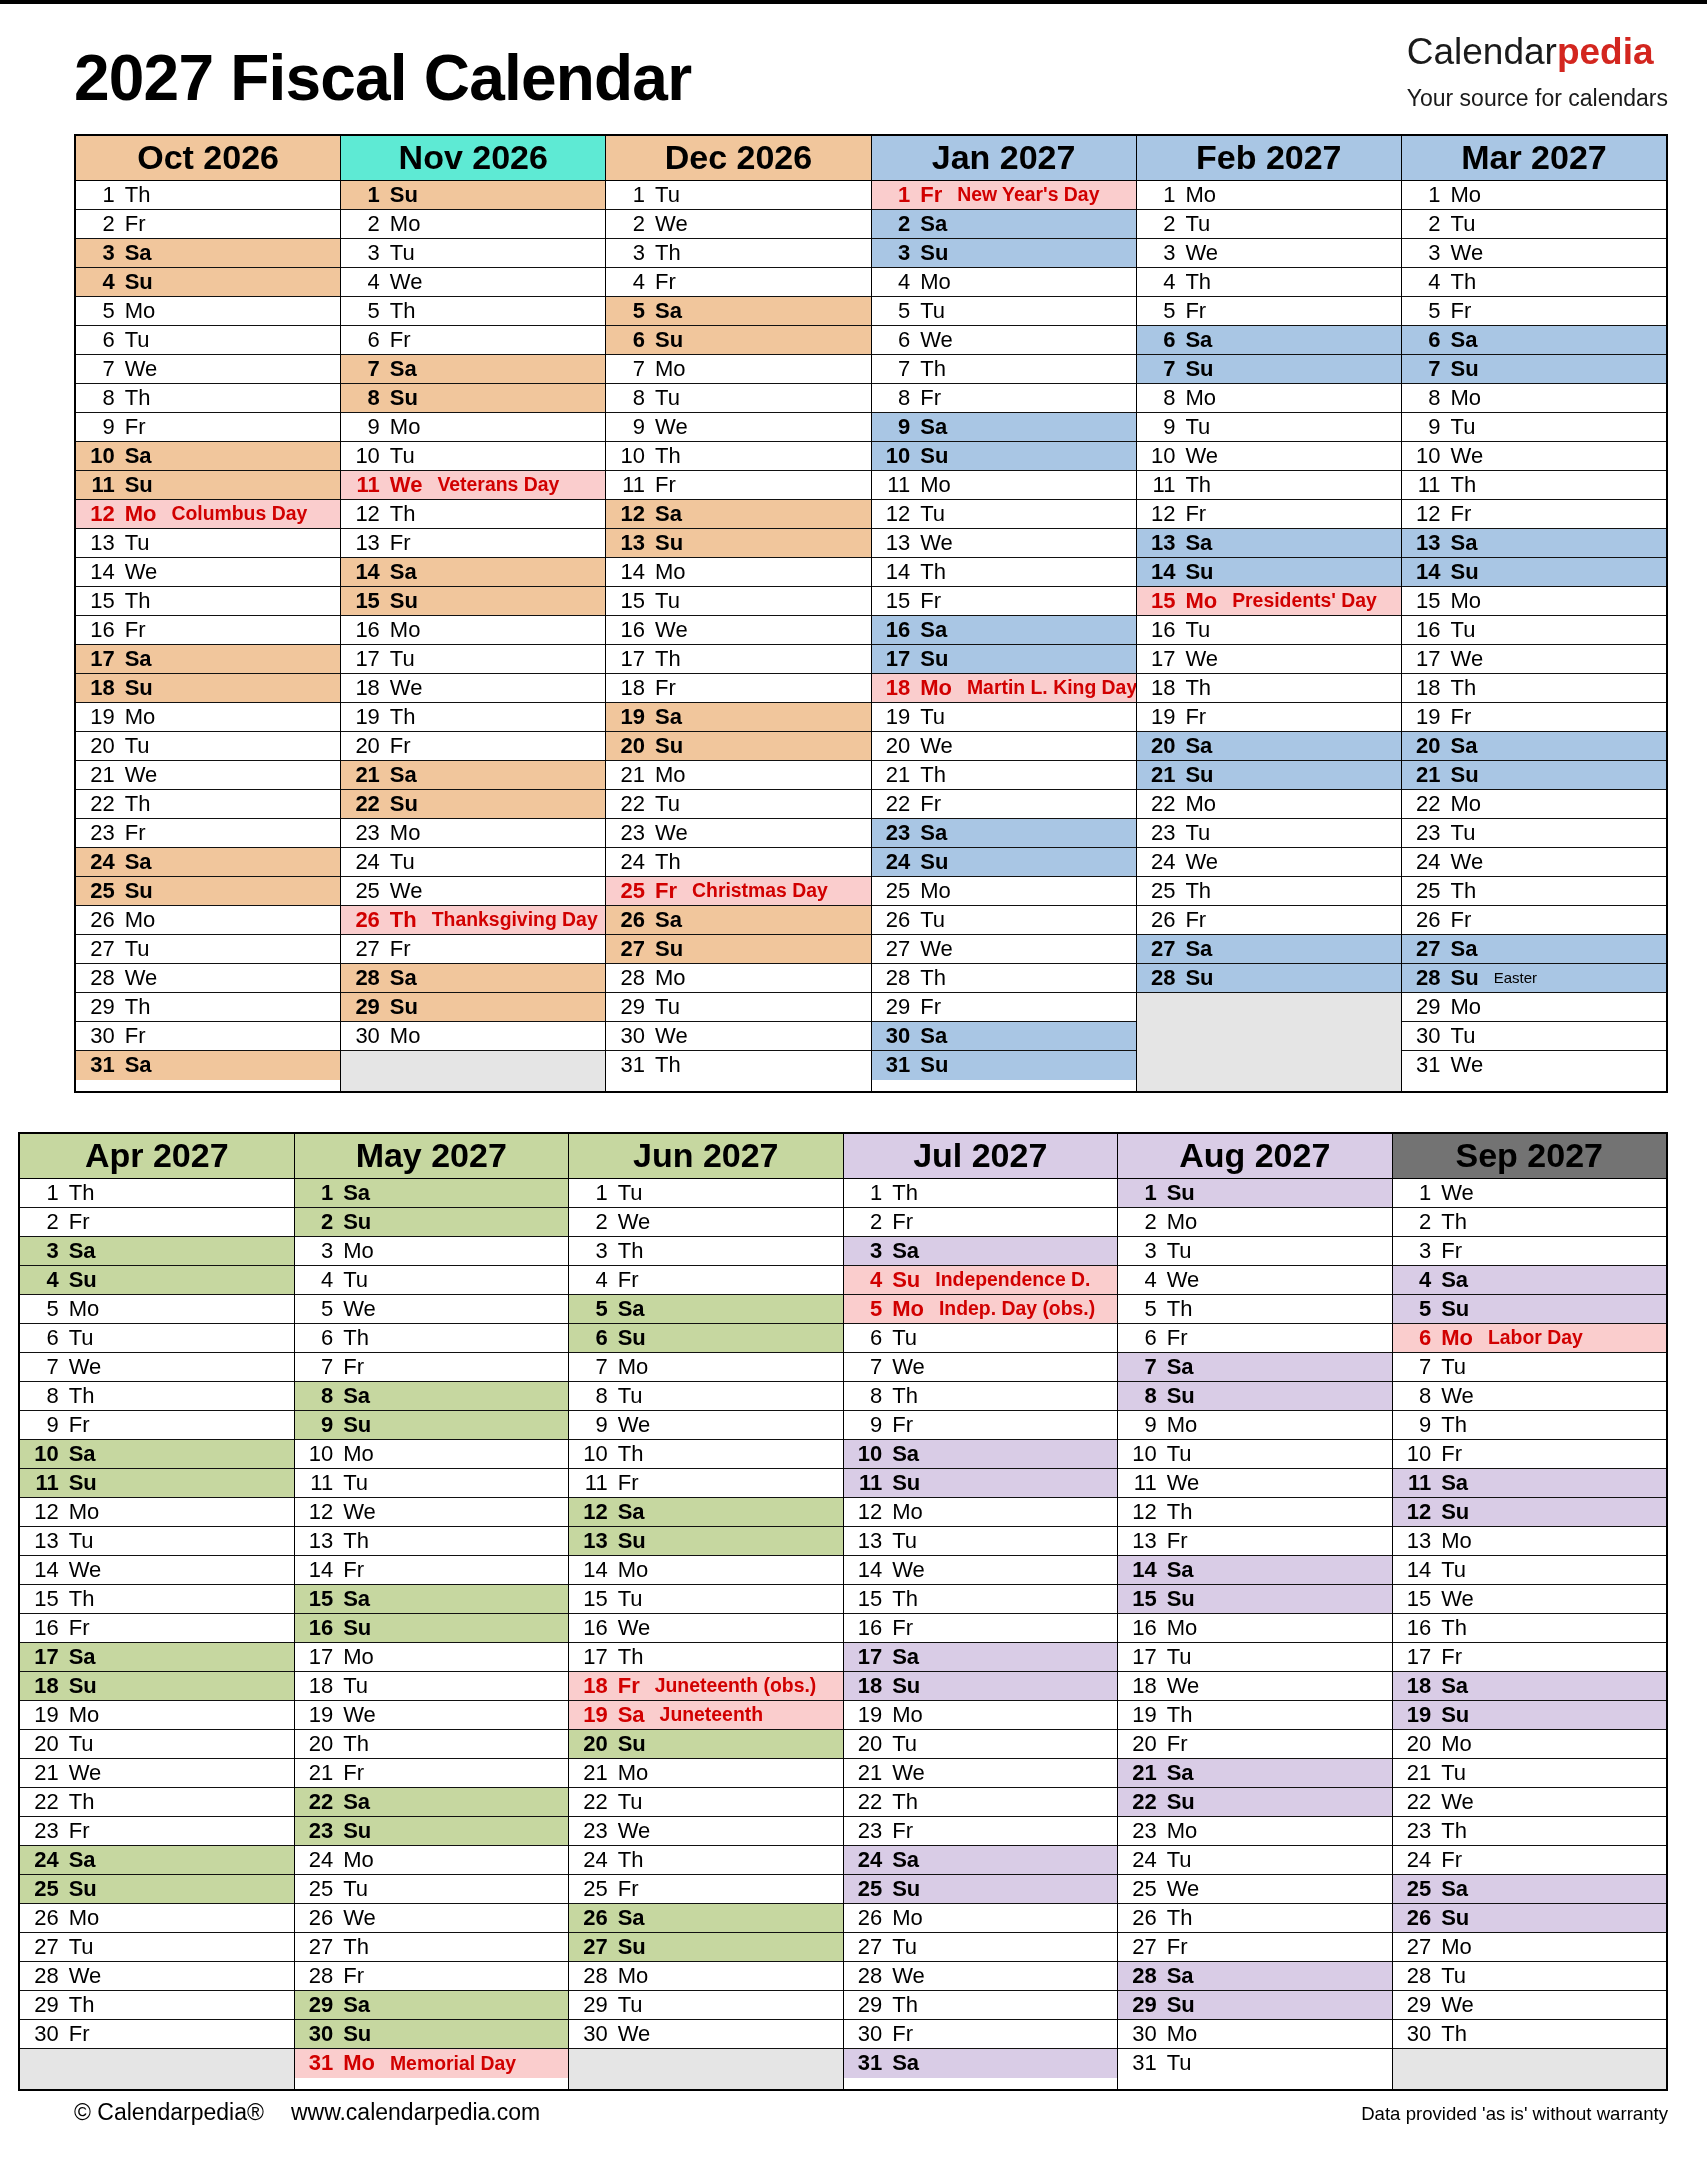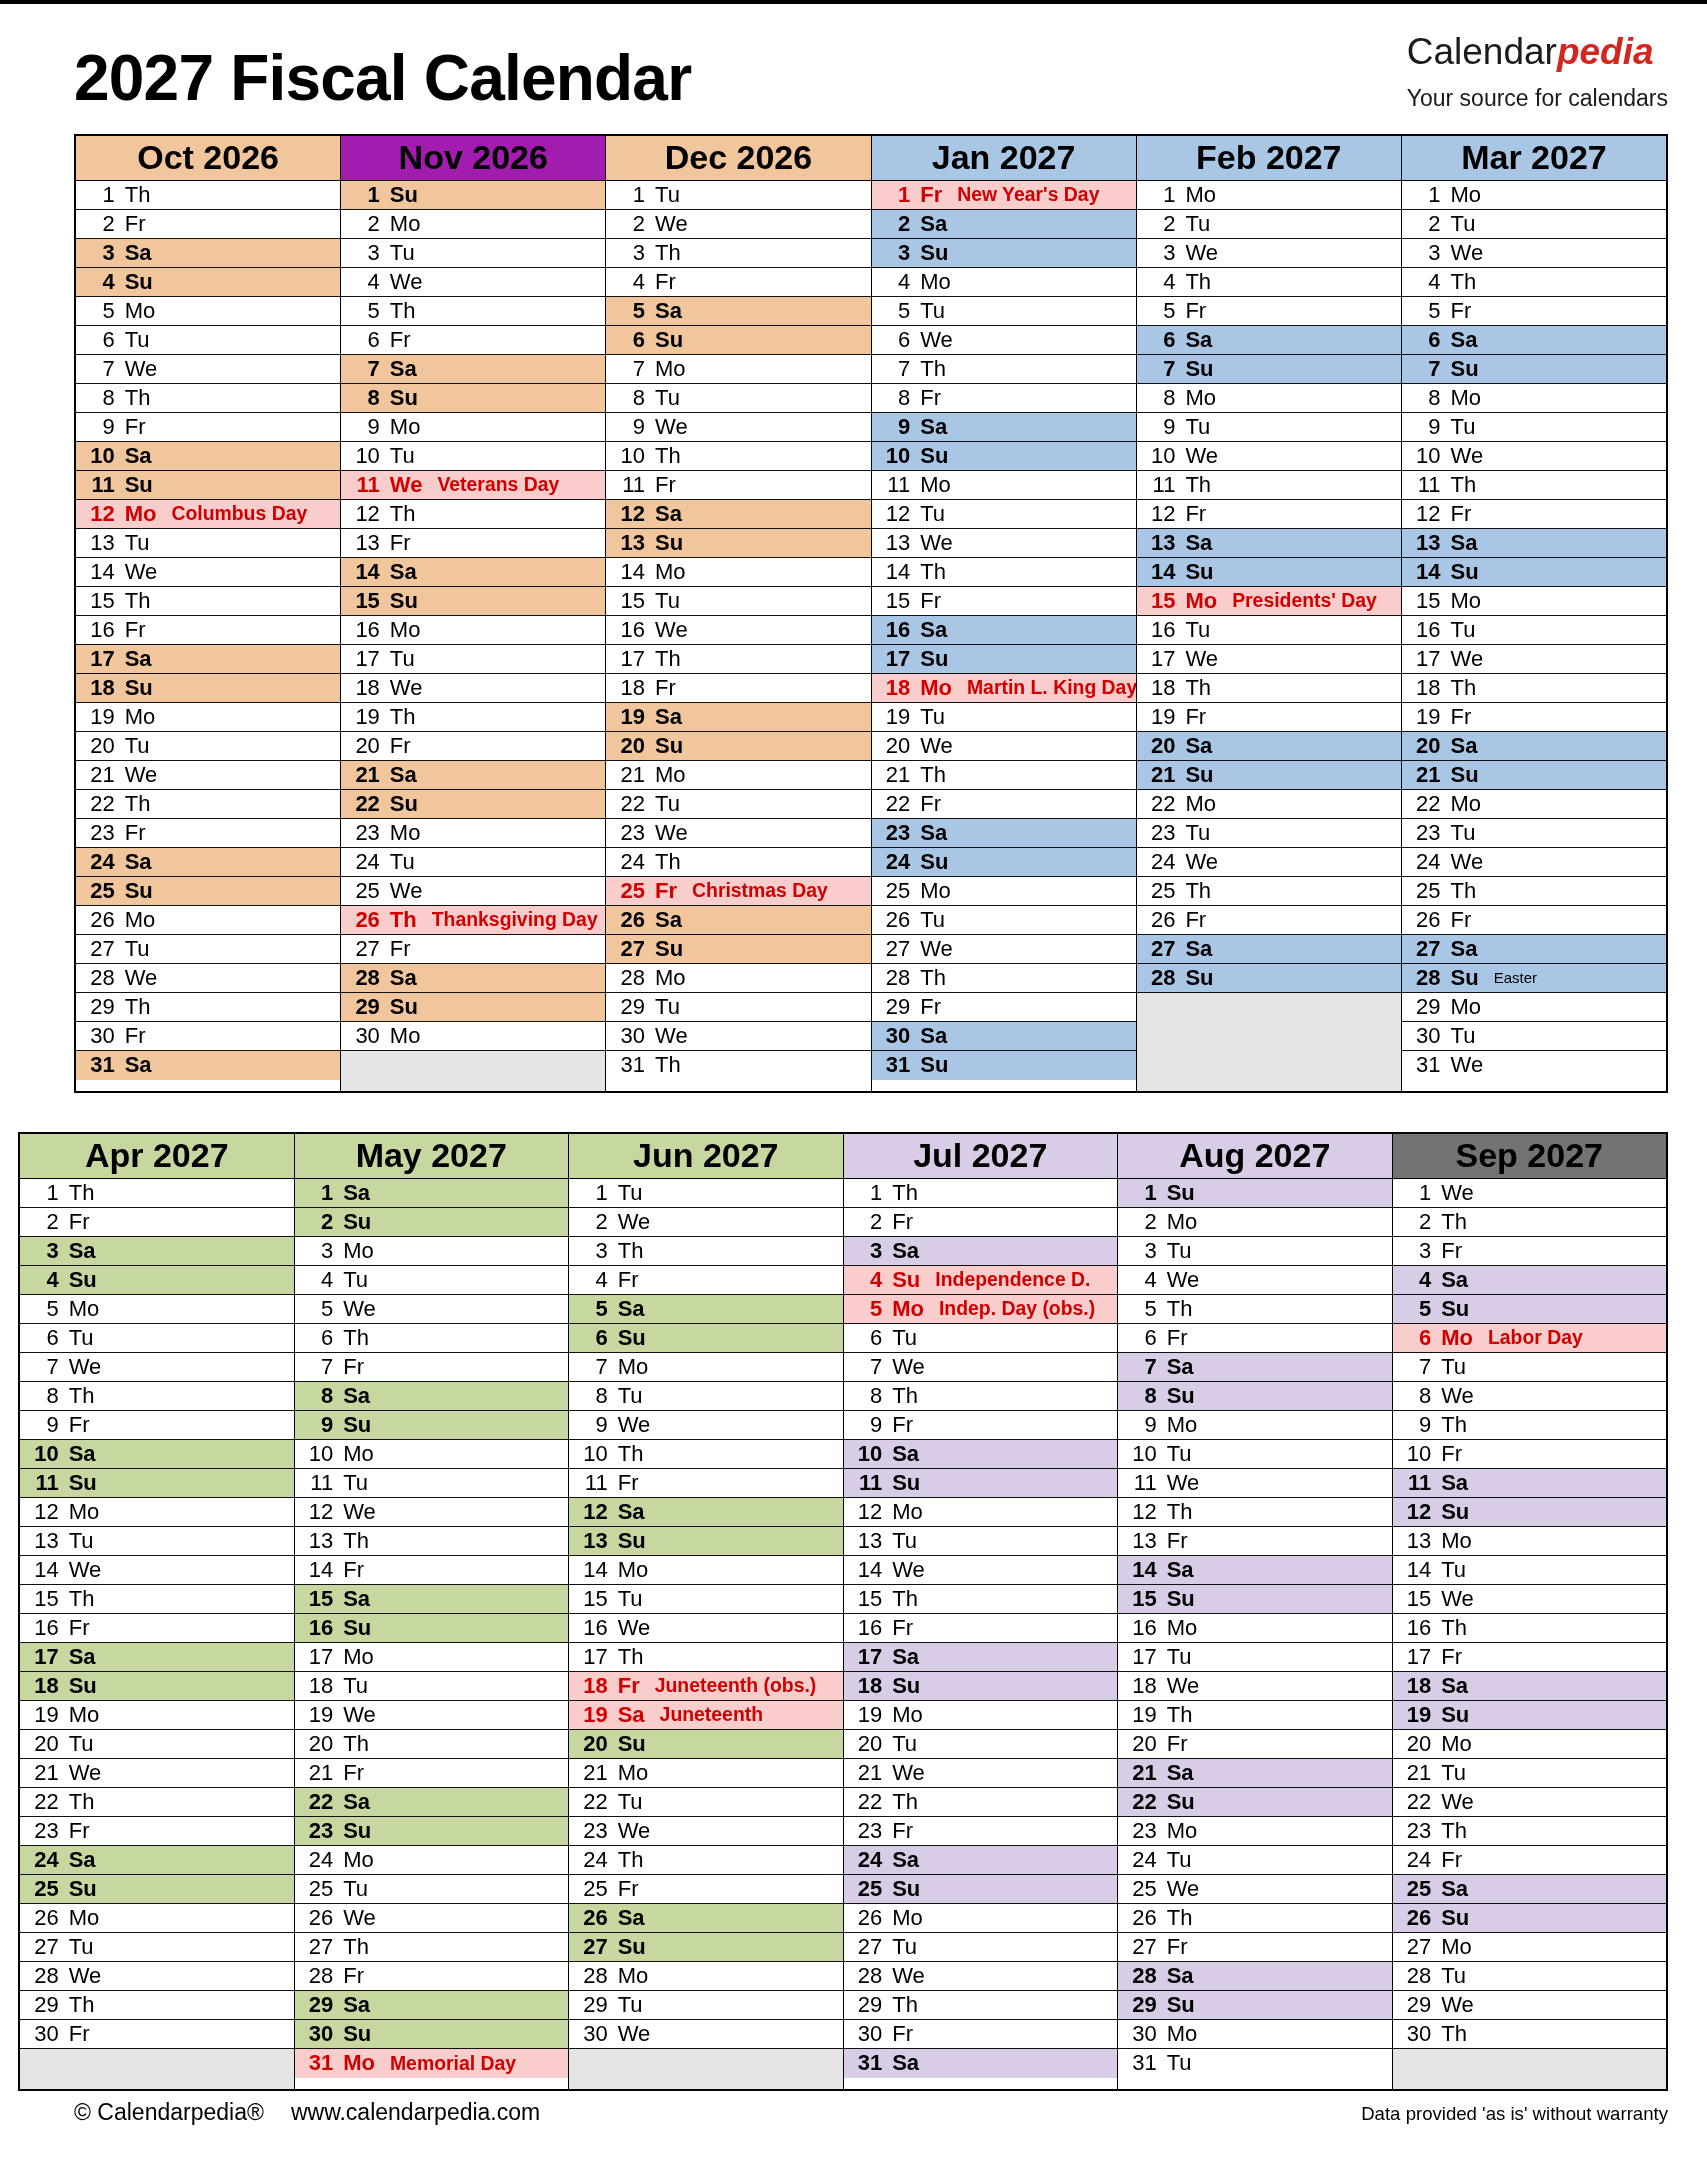--- a/index.html
+++ b/index.html
@@ -11,21 +11,21 @@
   .topbar { position:absolute; top:0; left:0; width:1708px; height:4.2px; background:#000; }
 
   .header {
     display:flex; justify-content:space-between; align-items:flex-end;
     padding:34px 40px 0 74px; height:76px;
   }
   .title { font-size:64px; font-weight:bold; line-height:0.98; letter-spacing:-0.8px;text-align:right; }
   .logo { line-height:1; }
   .logo-line { font-size:37px; }
   .logo-black { color:#1a1a1a; }
-  .logo-red  { font-weight:bold; font-style:italic; }
+  .logo-red  { font-weight:bold; }
   .tagline { font-size:23px; color:#1a1a1a; margin-top:17px; }
 
   .cal {
     margin:23.6px 40px 0 74px;
     border:2.5px solid #000;
     display:flex;
   }
   .cal + .cal { margin-top:39px;margin-left:18px; }
   .month { flex:1 1 0; min-width:0; border-left:1.7px solid #000; display:flex; flex-direction:column; }
   .month:first-child { border-left:none; }
@@ -200,21 +200,21 @@
               <span class="num">30</span>
               <span class="wd">Fr</span>
             </div>
             <div class="day weekend" style="background: rgb(241, 198, 156);">
               <span class="num">31</span>
               <span class="wd">Sa</span>
             </div>
           </div>
         </div>
         <div class="month">
-          <div class="mh" style="background: #a21caf;">Nov 2026</div>
+          <div class="mh" style="background: #5eead4;">Nov 2026</div>
           <div class="days">
             <div class="day weekend" style="background: rgb(241, 198, 156);">
               <span class="num">1</span>
               <span class="wd">Su</span>
             </div>
             <div class="day">
               <span class="num">2</span>
               <span class="wd">Mo</span>
             </div>
             <div class="day">

